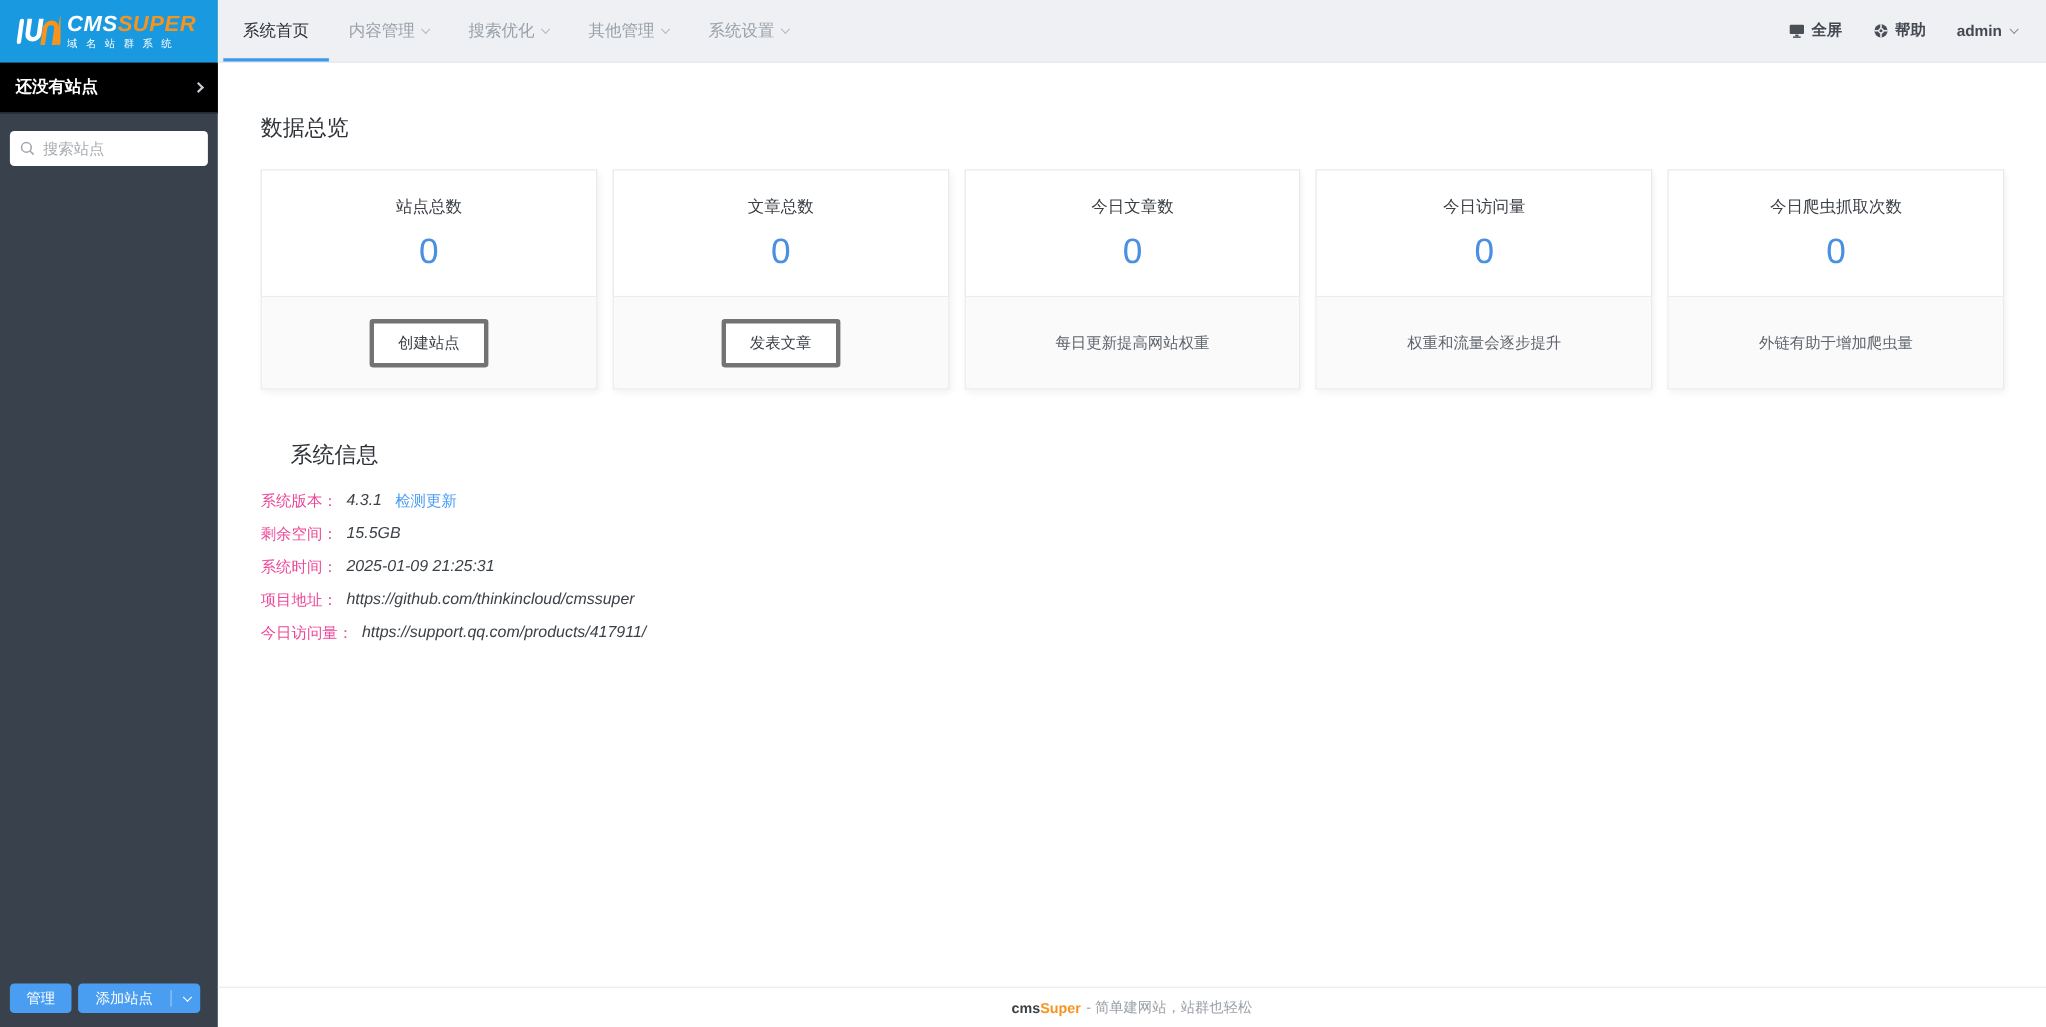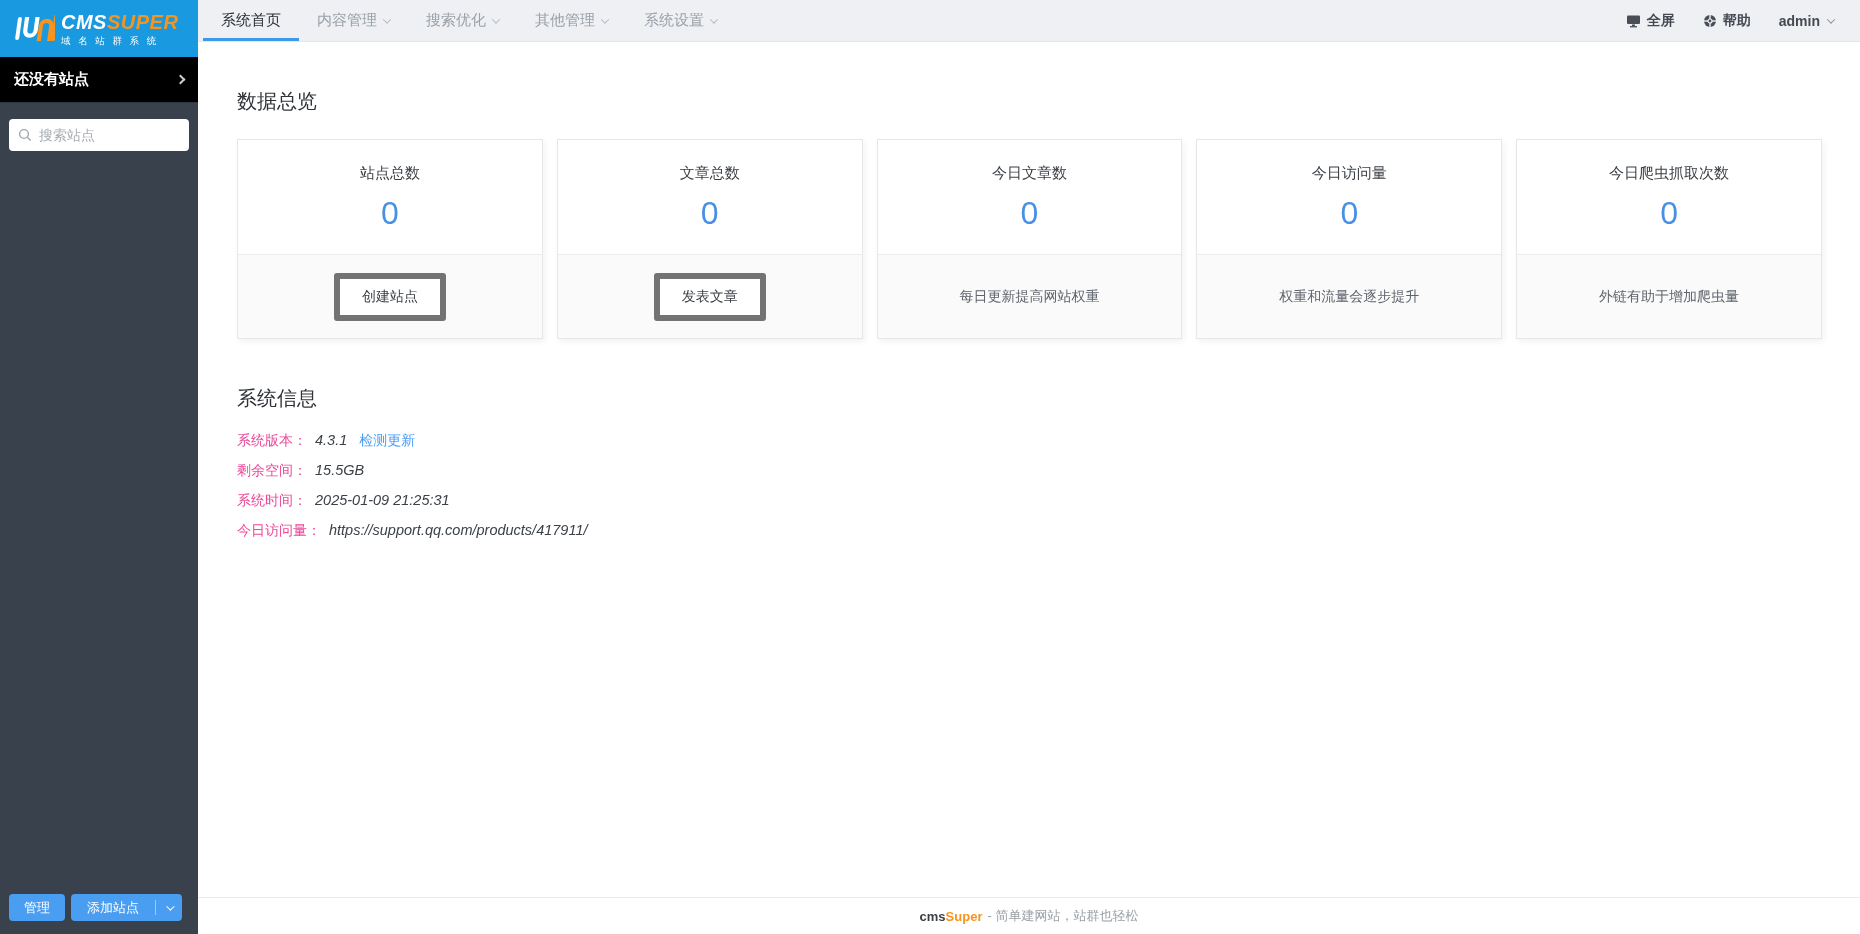--- a/index.html
+++ b/index.html
@@ -33,44 +33,44 @@
     display:flex; align-items:center; font-family:"Liberation Sans","DejaVu Sans",sans-serif; }
   .btn-manage { padding:0 15px; }
   .btn-split { padding:0; }
   .split-main { padding:0 16px; display:flex; align-items:center; height:100%; }
   .split-divider { width:1px; height:15px; background:rgba(255,255,255,.45); }
   .split-caret { padding:0 10px; display:flex; align-items:center; height:100%; }
   .split-caret .chev { width:6px; height:6px; border-width:1.5px; transform:rotate(45deg) translateY(-2px); color:#fff; }
 
   
   .main { flex:1; display:flex; flex-direction:column; min-width:0; }
-  .topnav { height:42px; background:#eef0f4; border-bottom:1px solid #e3e6ea; display:flex; align-items:stretch;
+  .topnav { height:57px; background:#eef0f4; border-bottom:1px solid #e3e6ea; display:flex; align-items:stretch;
     justify-content:space-between; flex-shrink:0; }
   .tabs { display:flex; align-items:stretch; padding-left:5px; }
   .tab { display:flex; align-items:center; padding:0 18px; font-size:15px; color:#9aa1a9; cursor:pointer; }
   .tab.active { color:#2c3036; box-shadow:inset 0 -3px 0 #3d9ae8; }
   .tab .chev-down { color:#b3bac1; }
   .top-right { display:flex; align-items:center; gap:28px; padding-right:26px;font-weight:bold; }
   .top-item { display:flex; align-items:center; gap:6px; font-size:14px; color:#454a52; cursor:pointer; }
   .top-item .chev-down { color:#8a9098; margin-left:2px; }
 
   .content { flex:1; padding:32px 38px 0 39px; overflow:hidden; }
   .section-title { font-size:20px; font-weight:400; color:#2f3338; margin:14px 0 24px; }
   .cards { display:flex; gap:14px; }
   .card { flex:1; background:#fff; border:1px solid #e7e7e7; box-shadow:2px 3px 6px rgba(0,0,0,.05); display:flex; flex-direction:column; }
   .card-top { text-align:center; padding:24px 0 22px; }
   .card-title { font-size:15px; color:#3a3f45; }
   .card-value { font-size:32px; color:#4a90e2; margin-top:12px; }
   .card-bottom { border-top:1px solid #ececec; background:#fafafa; height:84px; display:flex; align-items:center;
     justify-content:center; font-size:14px; color:#5f656d; }
-  .card-btn { background:#fff; border:6px solid #737373; border-radius:3px; padding:9px 22px; font-size:14px; color:#3a3f45;
+  .card-btn { background:#fff; border:4px solid #737373; border-radius:3px; padding:9px 22px; font-size:14px; color:#3a3f45;
     cursor:pointer; font-family:"Liberation Sans","DejaVu Sans",sans-serif; }
 
   .sysinfo { margin-top:46px; }
-  .sysinfo .section-title { margin-bottom:20px; }
+  .sysinfo .section-title { margin-bottom:20px;margin-left:27px; }
   .info-row { display:flex; align-items:center; margin-bottom:13px; line-height:17px; }
   .info-label { font-size:14px; color:#ec4899; }
   .info-value { font-style:italic; color:#3c4148; margin-left:8px; font-size:14.5px; }
   .info-link { color:#4b9ef5; margin-left:12px; font-size:14px; cursor:pointer; }
 
   .footer { height:37px; border-top:1px solid #e8eaec; display:flex; align-items:center; justify-content:center;
     font-size:13px; color:#9aa0a6; flex-shrink:0; }
   .footer b { font-weight:bold; }
   .footer .f-cms { color:#3a3f45; }
   .footer .f-super { color:#f7941e; }
@@ -253,20 +253,24 @@
         </div>
         <div class="info-row">
           <span class="info-label">剩余空间：</span>
           <span class="info-value">15.5GB</span>
         </div>
         <div class="info-row">
           <span class="info-label">系统时间：</span>
           <span class="info-value">2025-01-09 21:25:31</span>
         </div>
         <div class="info-row">
+          <span class="info-label">项目地址：</span>
+          <span class="info-value">https://github.com/thinkincloud/cmssuper</span>
+        </div>
+        <div class="info-row">
           <span class="info-label">今日访问量：</span>
           <span class="info-value">https://support.qq.com/products/417911/</span>
         </div>
       </section>
 
     </main>
 
     <footer class="footer">
       <b class="f-cms">cms</b>
         <b class="f-super">Super</b>

